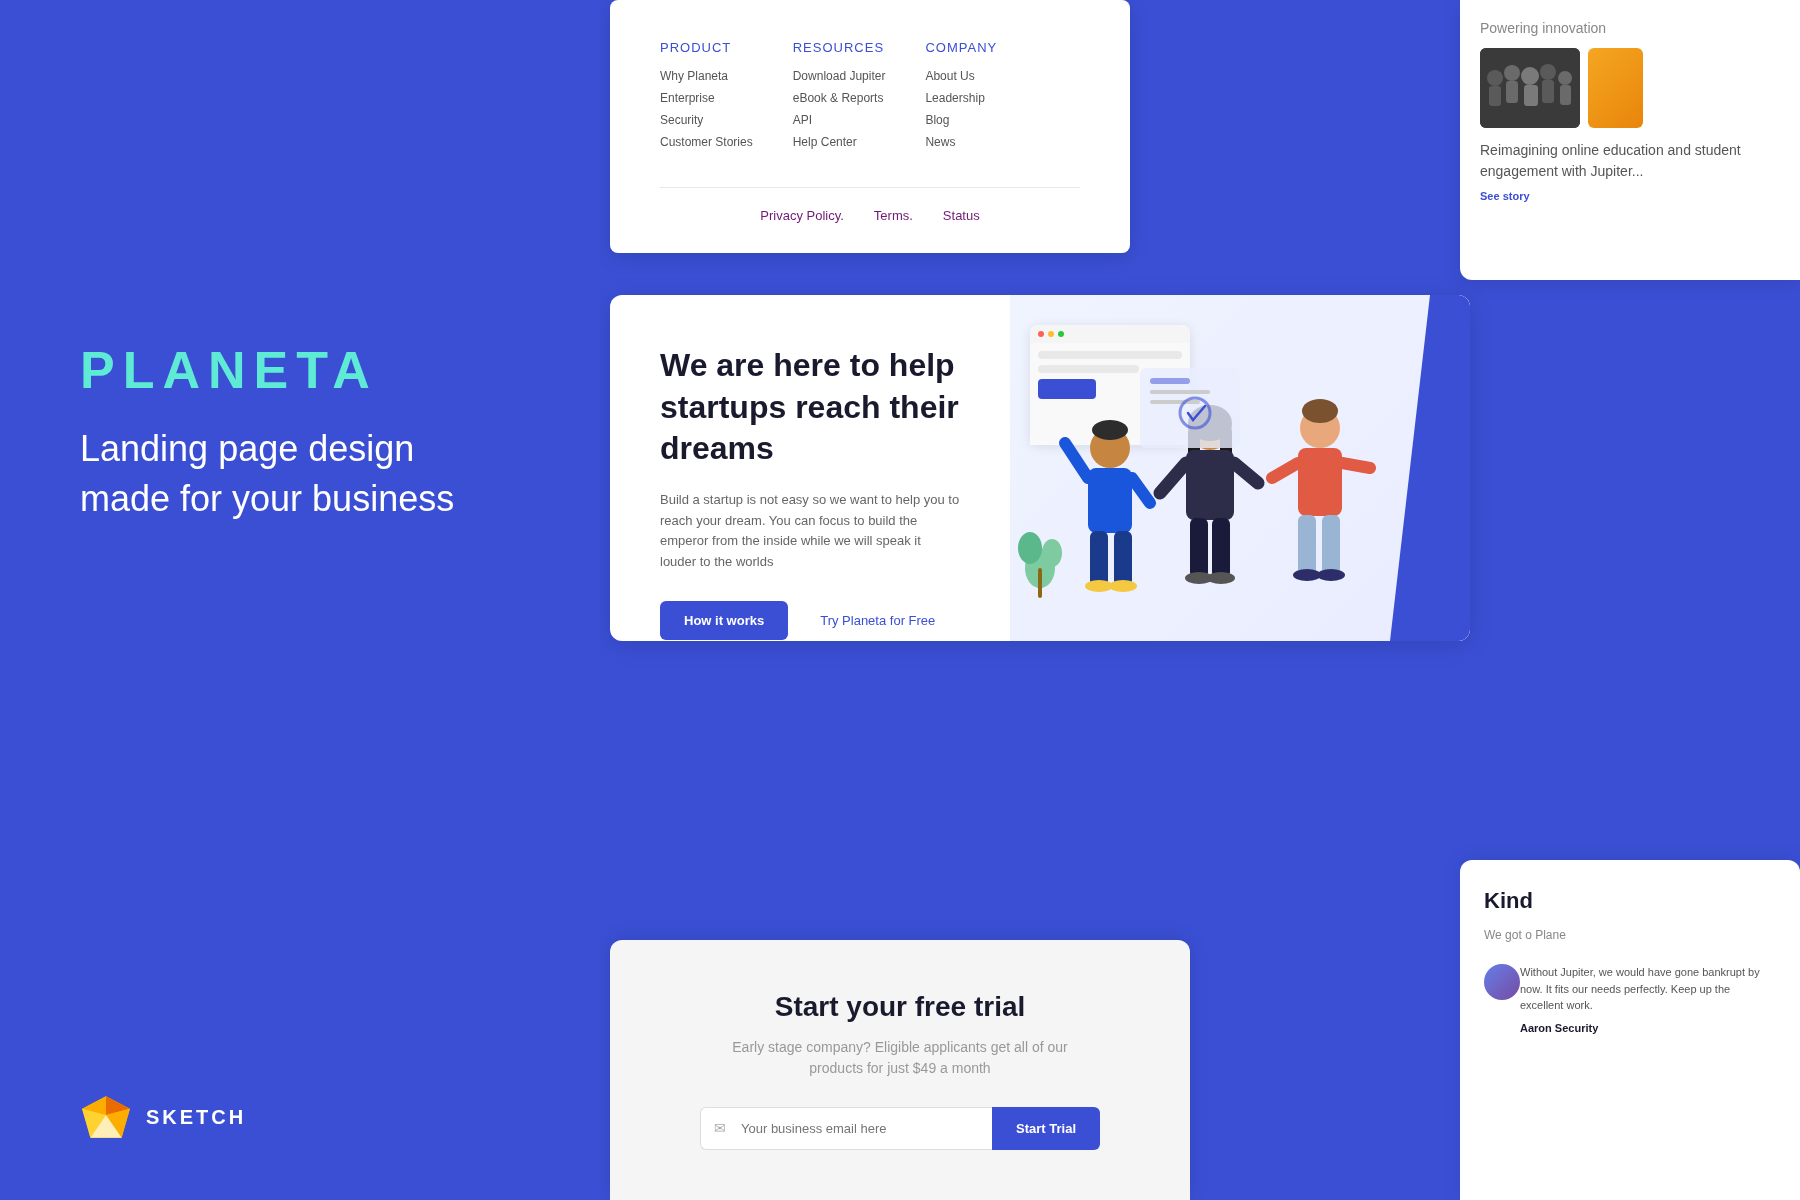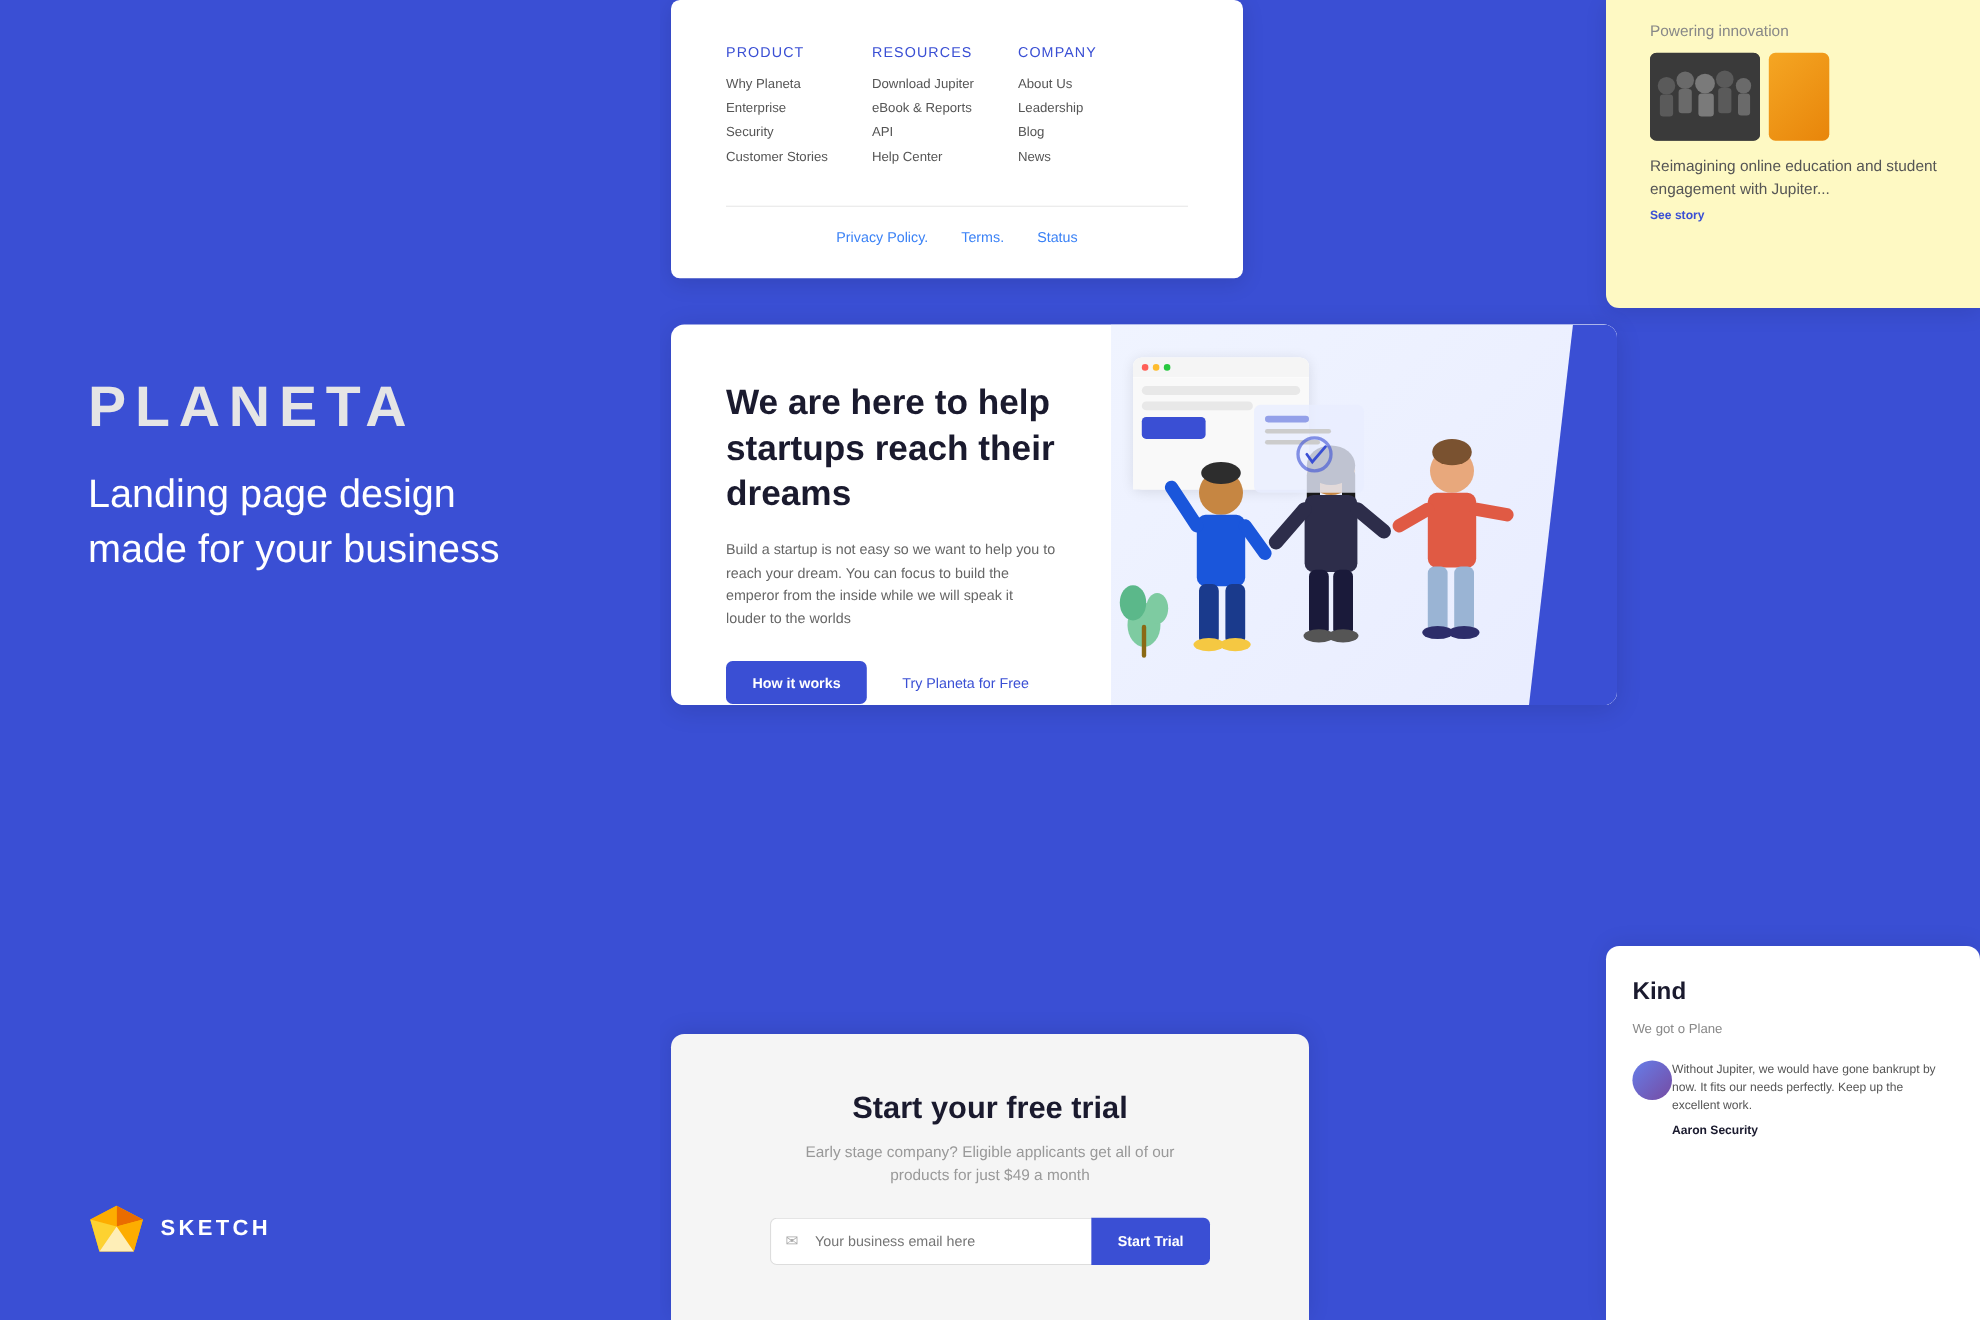--- a/index.html
+++ b/index.html
@@ -20,21 +20,21 @@
       display: flex;
       flex-direction: column;
       justify-content: space-between;
       padding: 60px 60px 60px 80px;
       flex-shrink: 0;
     }
 
     .brand-title {
       font-size: 52px;
       font-weight: 800;
-      color: #e5e5e5;
+      color: #5eead4;
       letter-spacing: 8px;
       margin-top: 280px;
     }
 
     .brand-subtitle {
       font-size: 36px;
       font-weight: 400;
       color: #ffffff;
       line-height: 1.4;
       margin-top: 24px;
@@ -85,21 +85,21 @@
       display: flex;
       justify-content: center;
       gap: 30px;
       padding-top: 20px;
       border-top: 1px solid #e8e8e8;
       margin-top: 10px;
     }
 
     .footer-link {
       font-size: 13px;
-      color: #3b82f6;
+      color: #701a75;
       text-align: center;
     }
 
     .nav-columns {
       display: flex;
       gap: 40px;
       margin-bottom: 30px;
     }
 
     .nav-col-title {
@@ -313,25 +313,24 @@
       white-space: nowrap;
     }
 
     
     .card-powering {
       position: absolute;
       top: 0;
       right: 0;
       width: 340px;
       height: 280px;
-      background: #fef9c3;
+      background: #ffffff;
       border-radius: 0 0 0 12px;
       overflow: hidden;
       box-shadow: 0 4px 20px rgba(0,0,0,0.1);
-      padding-left: 20px;
     }
 
     .powering-header {
       padding: 20px 20px 12px;
       font-size: 14px;
       color: #888;
     }
 
     .powering-images {
       display: flex;

